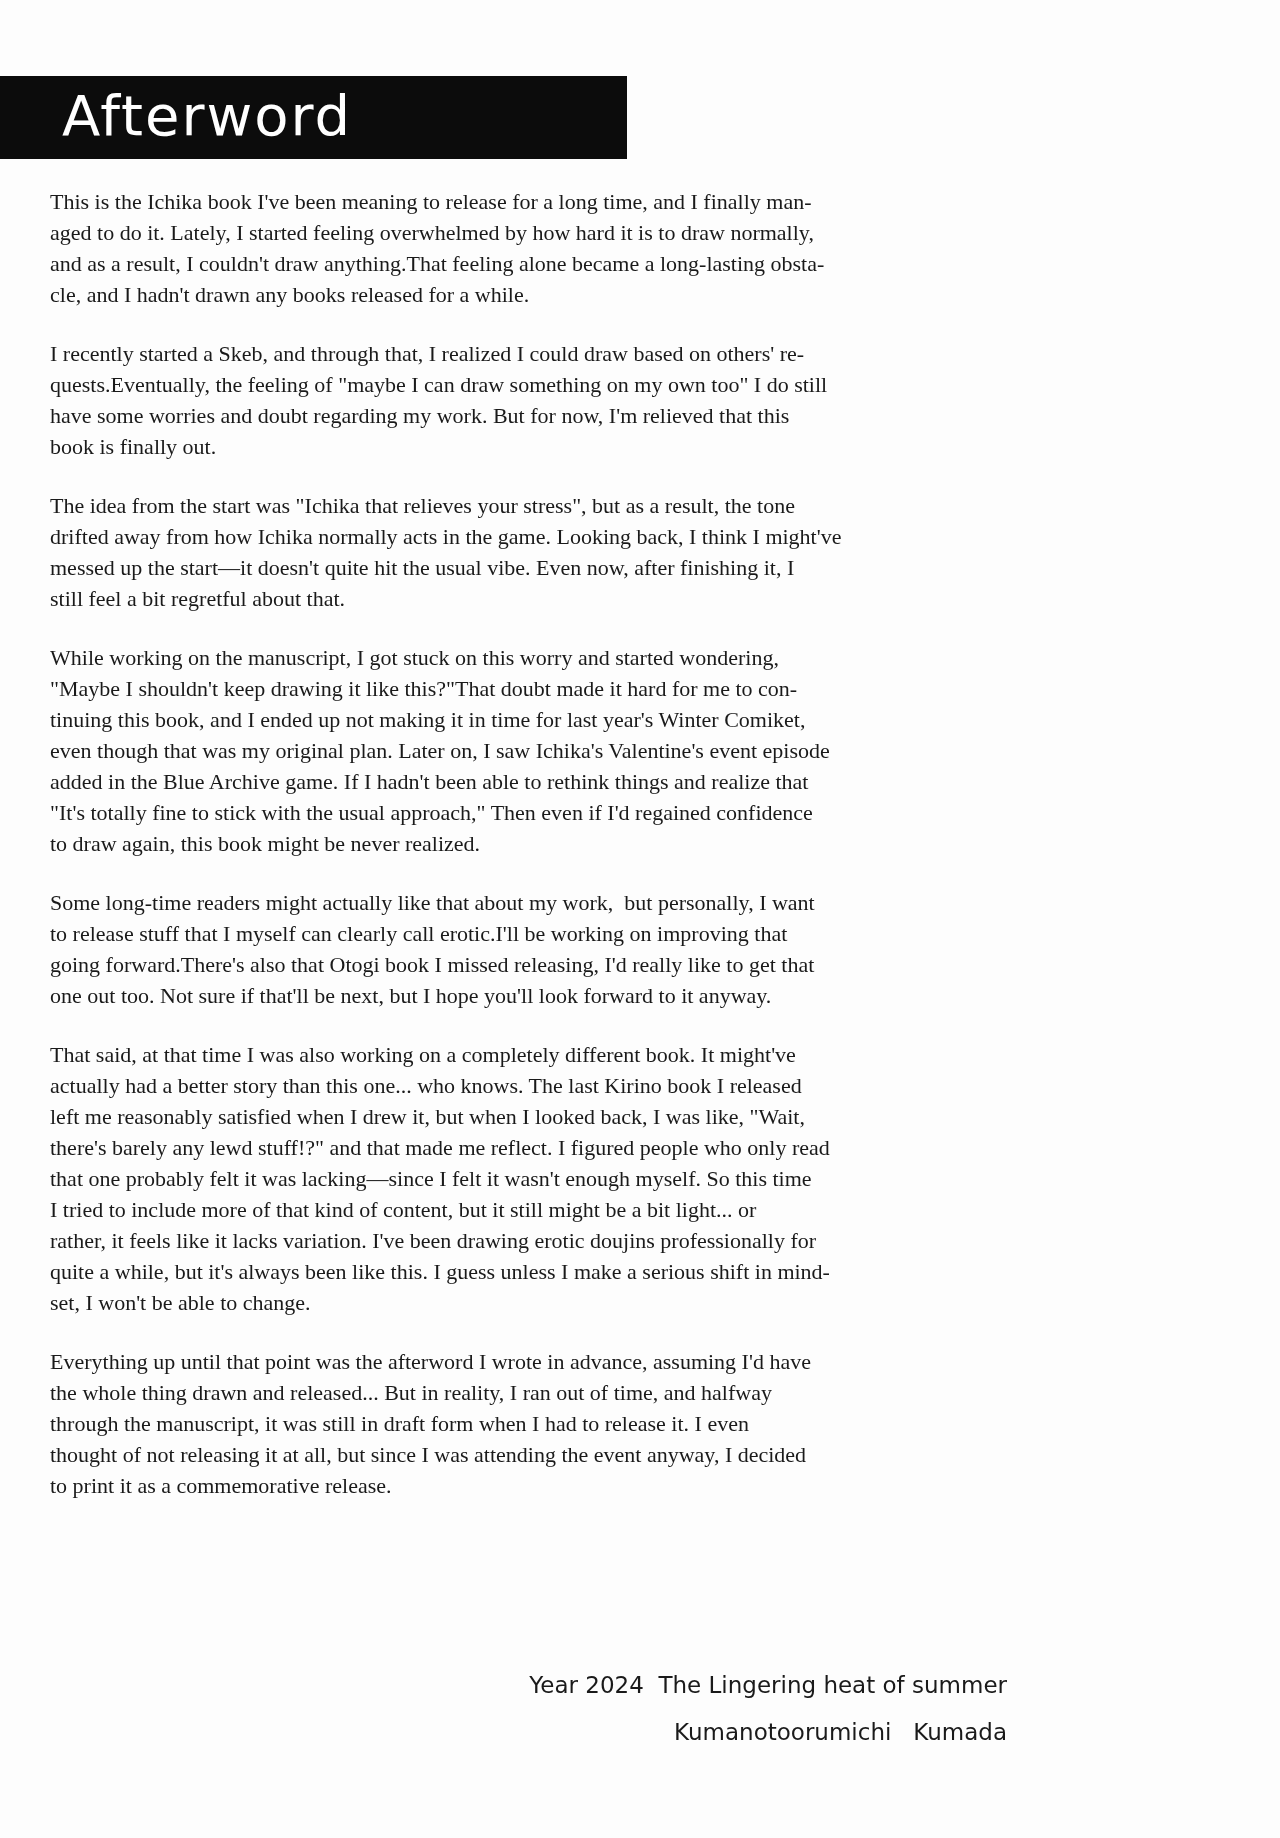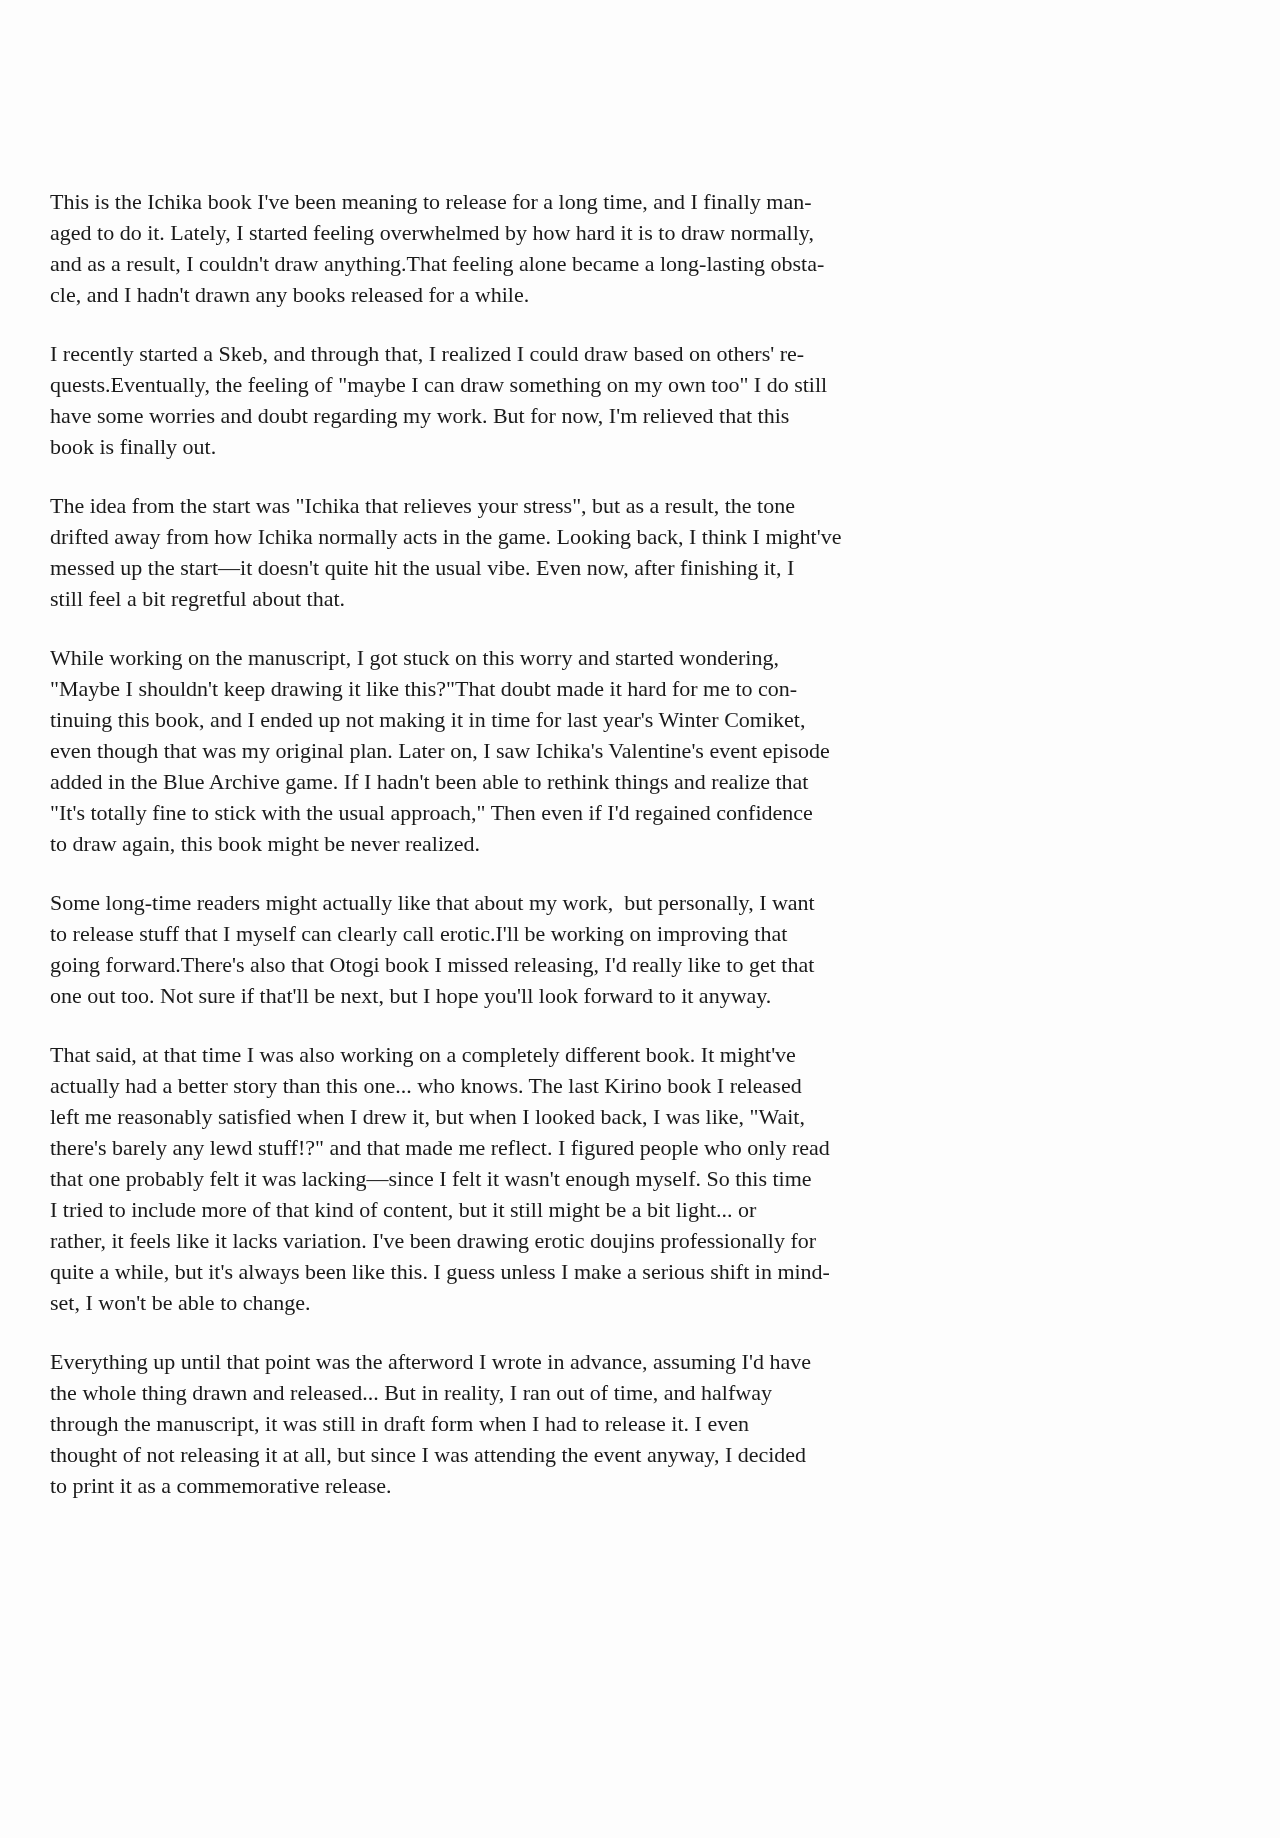--- a/index.html
+++ b/index.html
@@ -59,20 +59,23 @@
   }
   .sig-line {
     white-space: pre-wrap;
   }
 </style>
 </head>
 <body>
 
 <div class="page">
 
+  <div class="banner">
+    <div class="banner-title">Afterword</div>
+  </div>
 
   <div class="body-text">
     <div class="para">This is the Ichika book I've been meaning to release for a long time, and I finally man-
 aged to do it. Lately, I started feeling overwhelmed by how hard it is to draw normally,
 and as a result, I couldn't draw anything.That feeling alone became a long-lasting obsta-
 cle, and I hadn't drawn any books released for a while.</div>
     <div class="para">I recently started a Skeb, and through that, I realized I could draw based on others' re-
 quests.Eventually, the feeling of "maybe I can draw something on my own too" I do still
 have some worries and doubt regarding my work. But for now, I'm relieved that this
 book is finally out.</div>
@@ -101,15 +104,17 @@
 quite a while, but it's always been like this. I guess unless I make a serious shift in mind-
 set, I won't be able to change.</div>
     <div class="para">Everything up until that point was the afterword I wrote in advance, assuming I'd have
 the whole thing drawn and released... But in reality, I ran out of time, and halfway
 through the manuscript, it was still in draft form when I had to release it. I even
 thought of not releasing it at all, but since I was attending the event anyway, I decided
 to print it as a commemorative release.</div>
   </div>
 
   <div class="signature">
+    <div class="sig-line">Year 2024  The Lingering heat of summer</div>
+    <div class="sig-line">Kumanotoorumichi   Kumada</div>
   </div>
 
 </div>
 
 </body></html>

